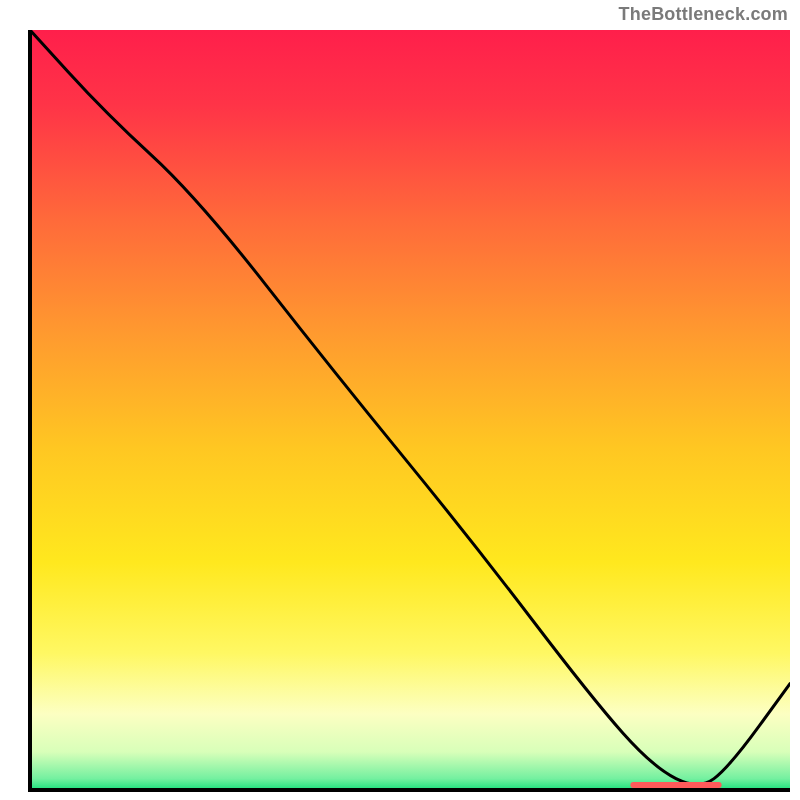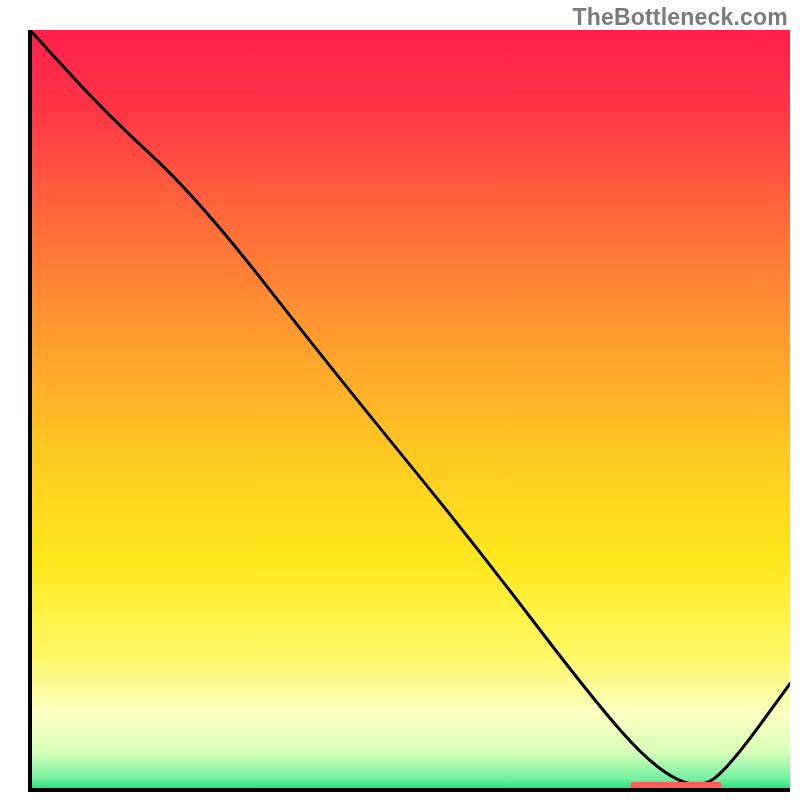--- a/index.html
+++ b/index.html
@@ -12,21 +12,21 @@
   }
   .root {
     position: relative;
     width: 800px;
     height: 800px;
   }
   .watermark {
     position: absolute;
     top: 4px;
     right: 12px;
-    font-size: 23px;
+    font-size: 18px;
     font-weight: 600;
     color: #7a7a7a;
     letter-spacing: 0.2px;
   }
   svg {
     display: block;
   }
 </style>
 </head>
 <body>

